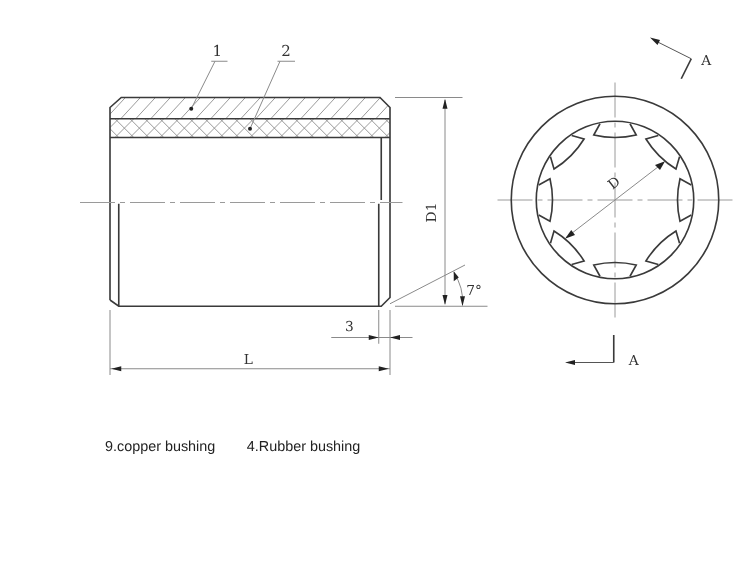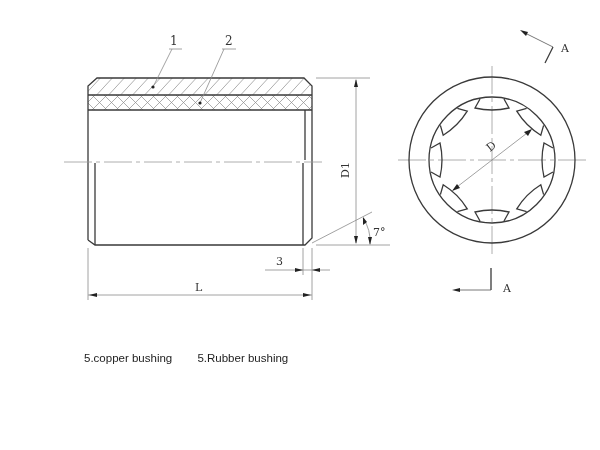--- a/index.html
+++ b/index.html
@@ -192,15 +192,15 @@
     <g>
       <line class="ln" x1="491" y1="268" x2="491" y2="290"></line>
       <line class="thin" x1="456" y1="290" x2="491" y2="290" style="stroke:#555;"></line>
       <polygon points="452,290 460,288 460,292" fill="#222"></polygon>
       <text class="dimtxt" x="503" y="292">A</text>
     </g>
   </g>
 </svg>
 
 <div class="legend">
-  <span>5.copper bushing</span>
-  <span>5.Rubber bushing</span>
+  <span>9.copper bushing</span>
+  <span>4.Rubber bushing</span>
 </div>
 
 </body></html>

